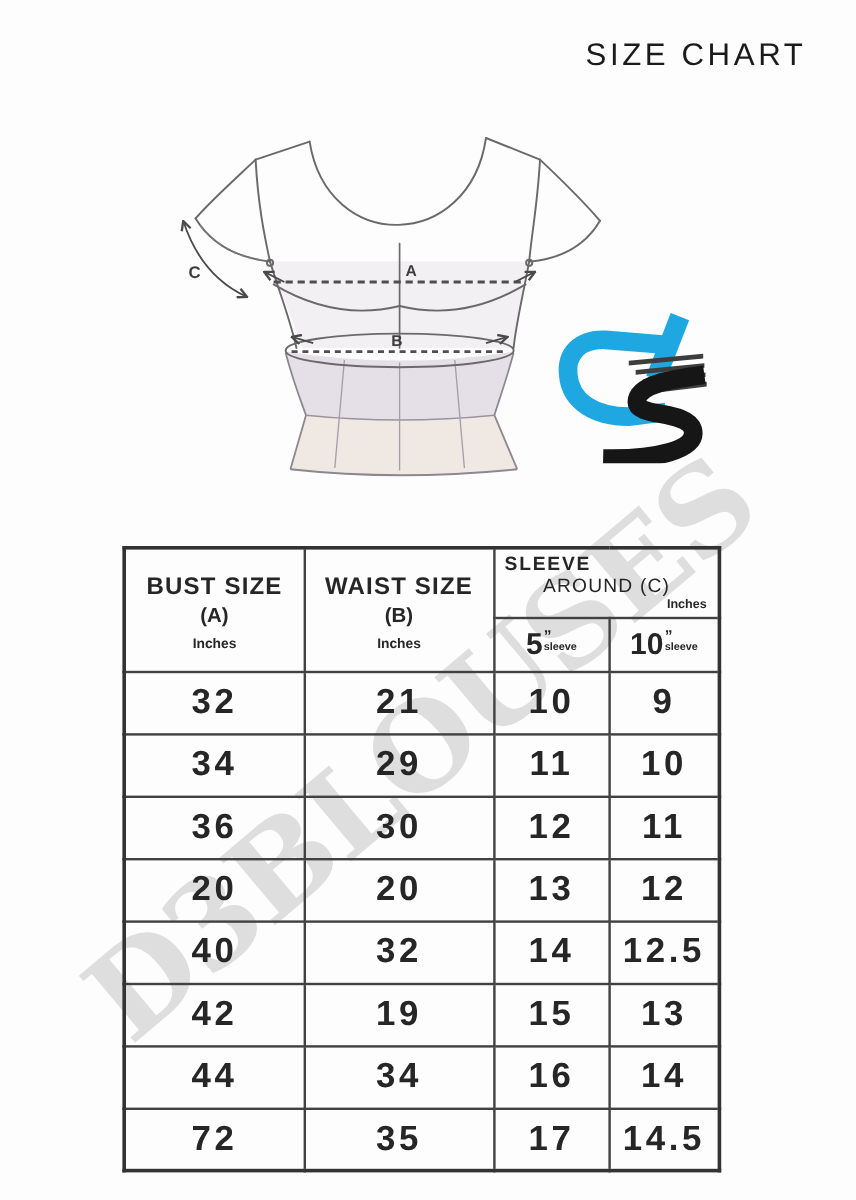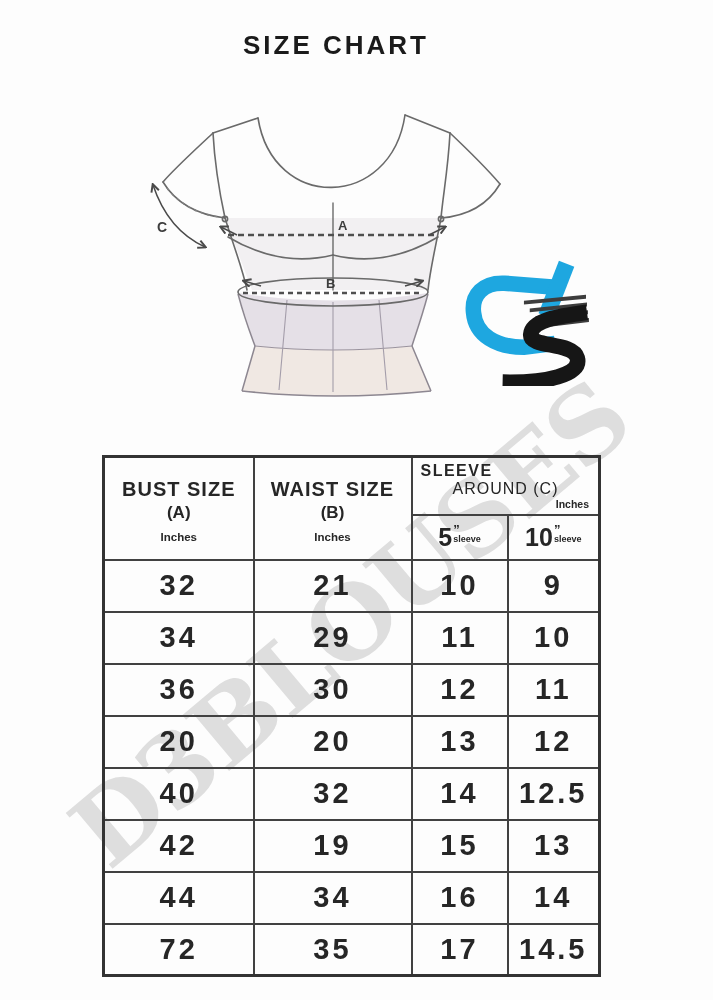--- a/index.html
+++ b/index.html
@@ -4,21 +4,21 @@
 <style>
   * { margin:0; padding:0; box-sizing:border-box; }
   html,body { background:#ffffff; }
   .page {
     position:relative; width:713px; height:1000px;
     background:#fdfdfd; overflow:hidden;
     font-family:"Liberation Sans", sans-serif;
   }
   .title {
     position:absolute; top:30px; left:0; width:672px;
-    text-align:center; font-size:26px; font-weight:bold;
+    text-align:right; font-size:26px; font-weight:normal;
     letter-spacing:3px; color:#1b1b1b;
   }
   .watermark {
     position:absolute; left:18px; top:598px; width:585px;
     text-align:center; font-family:"DejaVu Serif", serif;
     font-size:100px; font-weight:600; letter-spacing:-2px;
     color:#b9b9b9; opacity:0.45; transform:rotate(-40deg);
     z-index:1; white-space:nowrap; pointer-events:none;
   }
   .blouse { position:absolute; left:115px; top:100px; width:400px; height:300px; z-index:2; }

